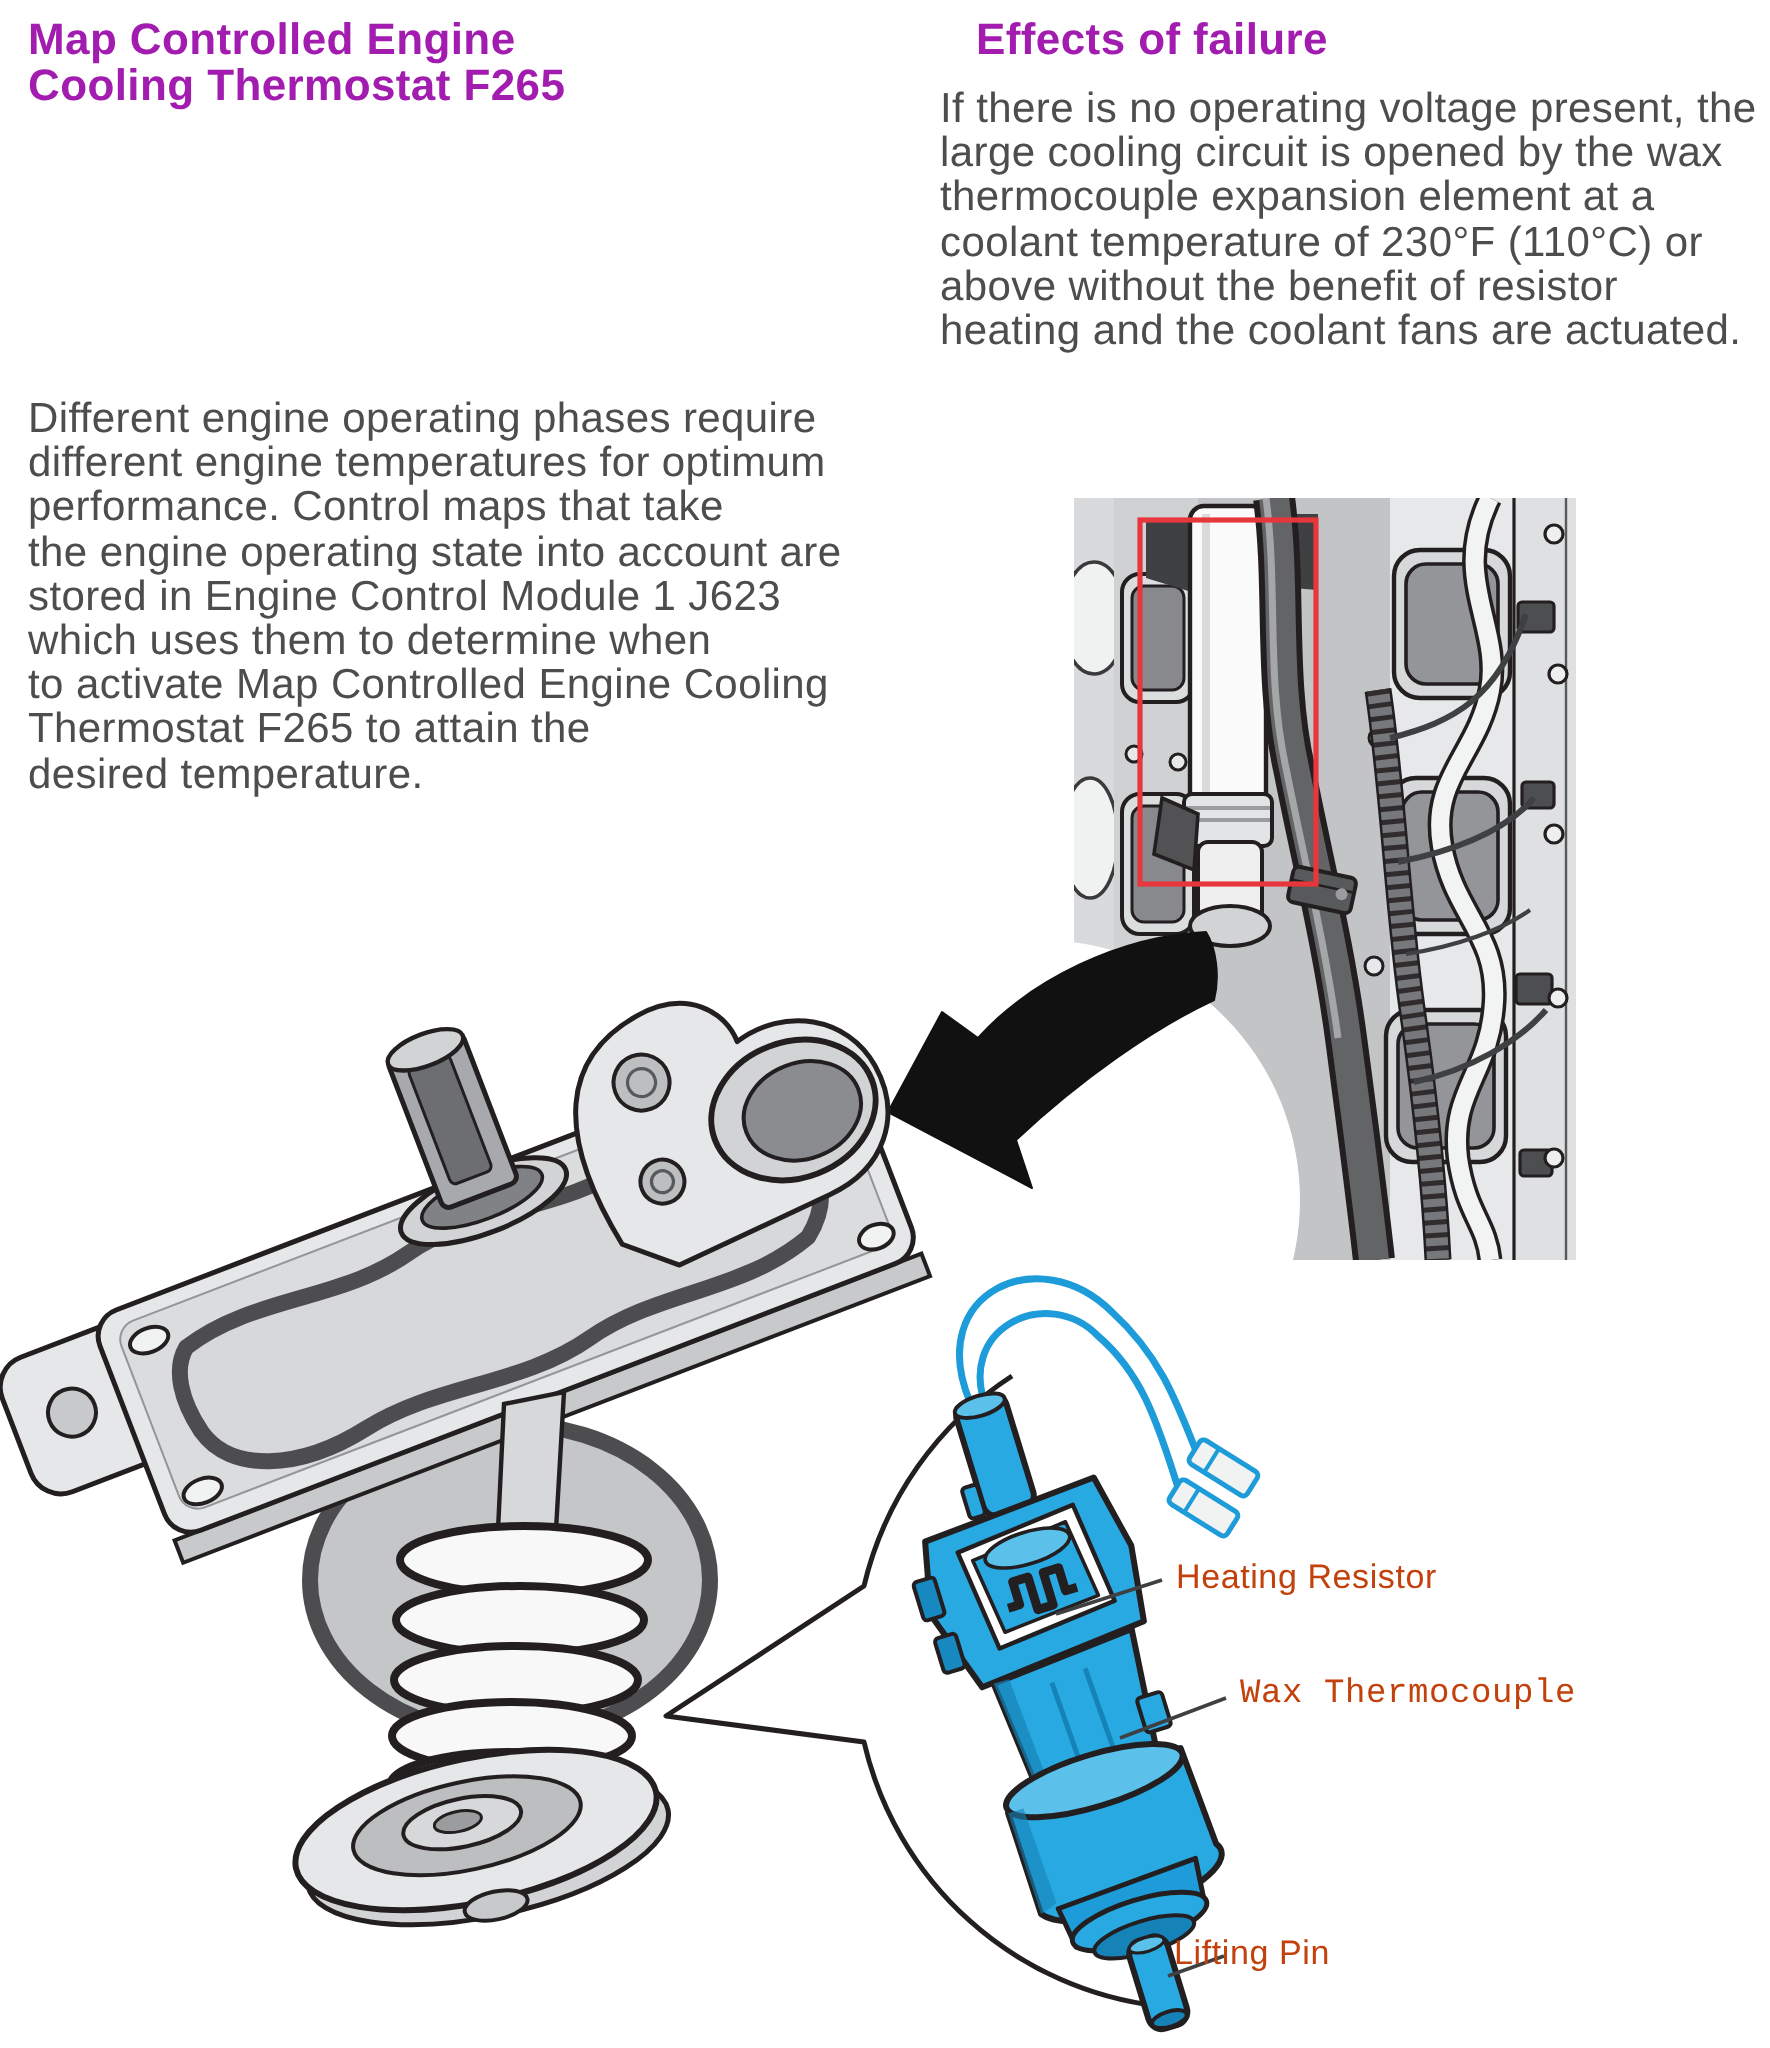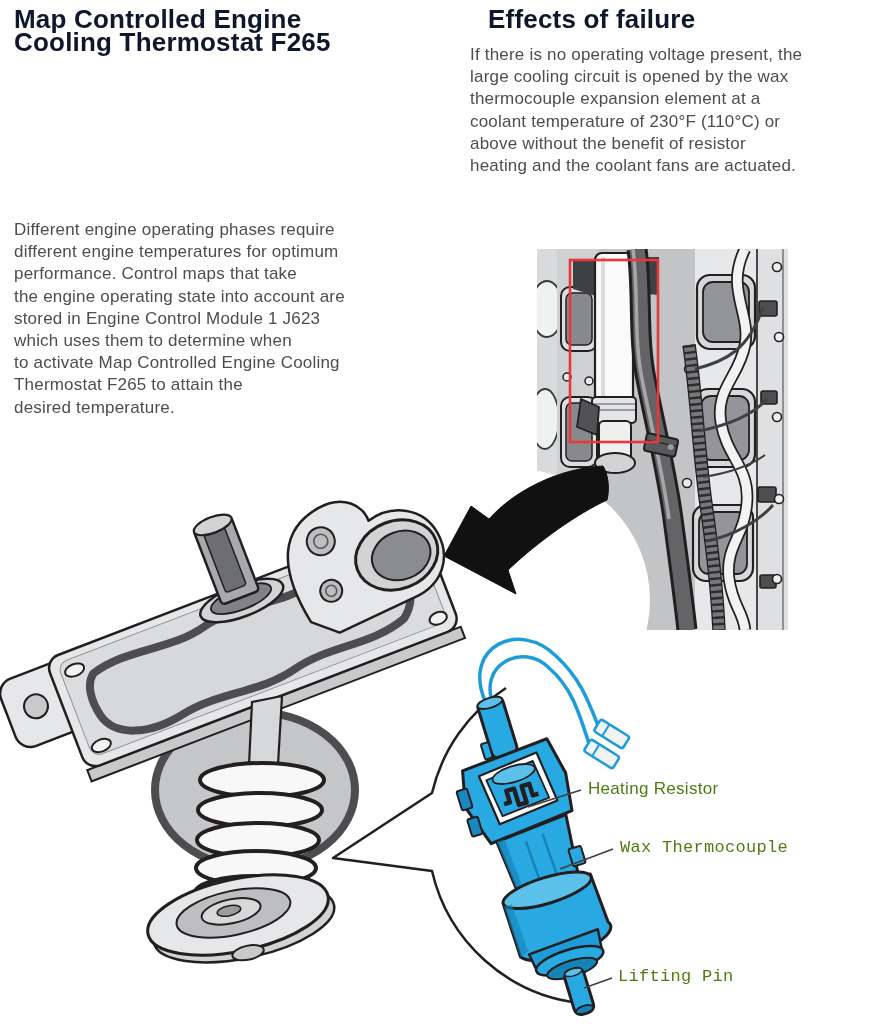--- a/index.html
+++ b/index.html
@@ -1,34 +1,34 @@
 <!DOCTYPE html>
 <html><head>
 <meta charset="utf-8">
 <style>
   html,body{margin:0;padding:0;background:#ffffff;}
   .page{position:relative;width:885px;height:1024px;background:#ffffff;overflow:hidden;
         font-family:"Liberation Sans",sans-serif;}
-  .heading{position:absolute;font-weight:bold;font-size:26px;line-height:23px;color:#0f172a;
+  .heading{position:absolute;font-weight:bold;font-size:22px;line-height:23px;color:#a21caf;
            white-space:pre-line;letter-spacing:.2px;}
-  .body-text{position:absolute;font-size:17px;line-height:22.2px;color:#4D4D4F;
+  .body-text{position:absolute;font-size:21px;line-height:22.2px;color:#4D4D4F;
              white-space:pre-line;letter-spacing:.2px;}
-  .fig-label{position:absolute;font-size:17px;color:#4d7c0f;letter-spacing:.3px;white-space:nowrap;}
+  .fig-label{position:absolute;font-size:17px;color:#c2410c;letter-spacing:.3px;white-space:nowrap;}
   svg.art{position:absolute;left:0;top:0;width:885px;height:1024px;}
 </style>
 </head>
 <body>
 
 <div class="page">
 
   <div class="heading" style="left:14px;top:8px;width:430px;">Map Controlled Engine
 Cooling Thermostat F265</div>
 
 
-  <div class="body-text" style="left:14px;top:199px;width:440px;margin-top:20px;">Different engine operating phases require
+  <div class="body-text" style="left:14px;top:199px;width:440px;">Different engine operating phases require
 different engine temperatures for optimum
 performance. Control maps that take
 the engine operating state into account are
 stored in Engine Control Module 1 J623
 which uses them to determine when
 to activate Map Controlled Engine Cooling
 Thermostat F265 to attain the
 desired temperature.</div>
 
   <div class="heading" style="left:488px;top:8px;width:410px;">Effects of failure</div>
@@ -270,14 +270,14 @@
 
     <g stroke="#3F4042" stroke-width="1.8">
       <line x1="581" y1="790" x2="528" y2="807"></line>
       <line x1="613" y1="849" x2="560" y2="869"></line>
       <line x1="612" y1="978" x2="584" y2="988"></line>
     </g>
   </svg>
 
   <div class="fig-label" style="left:588px;top:779px;">Heating Resistor</div>
   <div class="fig-label" style="left:620px;top:838px;font-family:Liberation Mono, monospace;">Wax Thermocouple</div>
-  <div class="fig-label" style="left:618px;top:967px;font-family:Liberation Mono, monospace;">Lifting Pin</div>
+  <div class="fig-label" style="left:587px;top:967px;">Lifting Pin</div>
 </div>
 
 </body></html>

